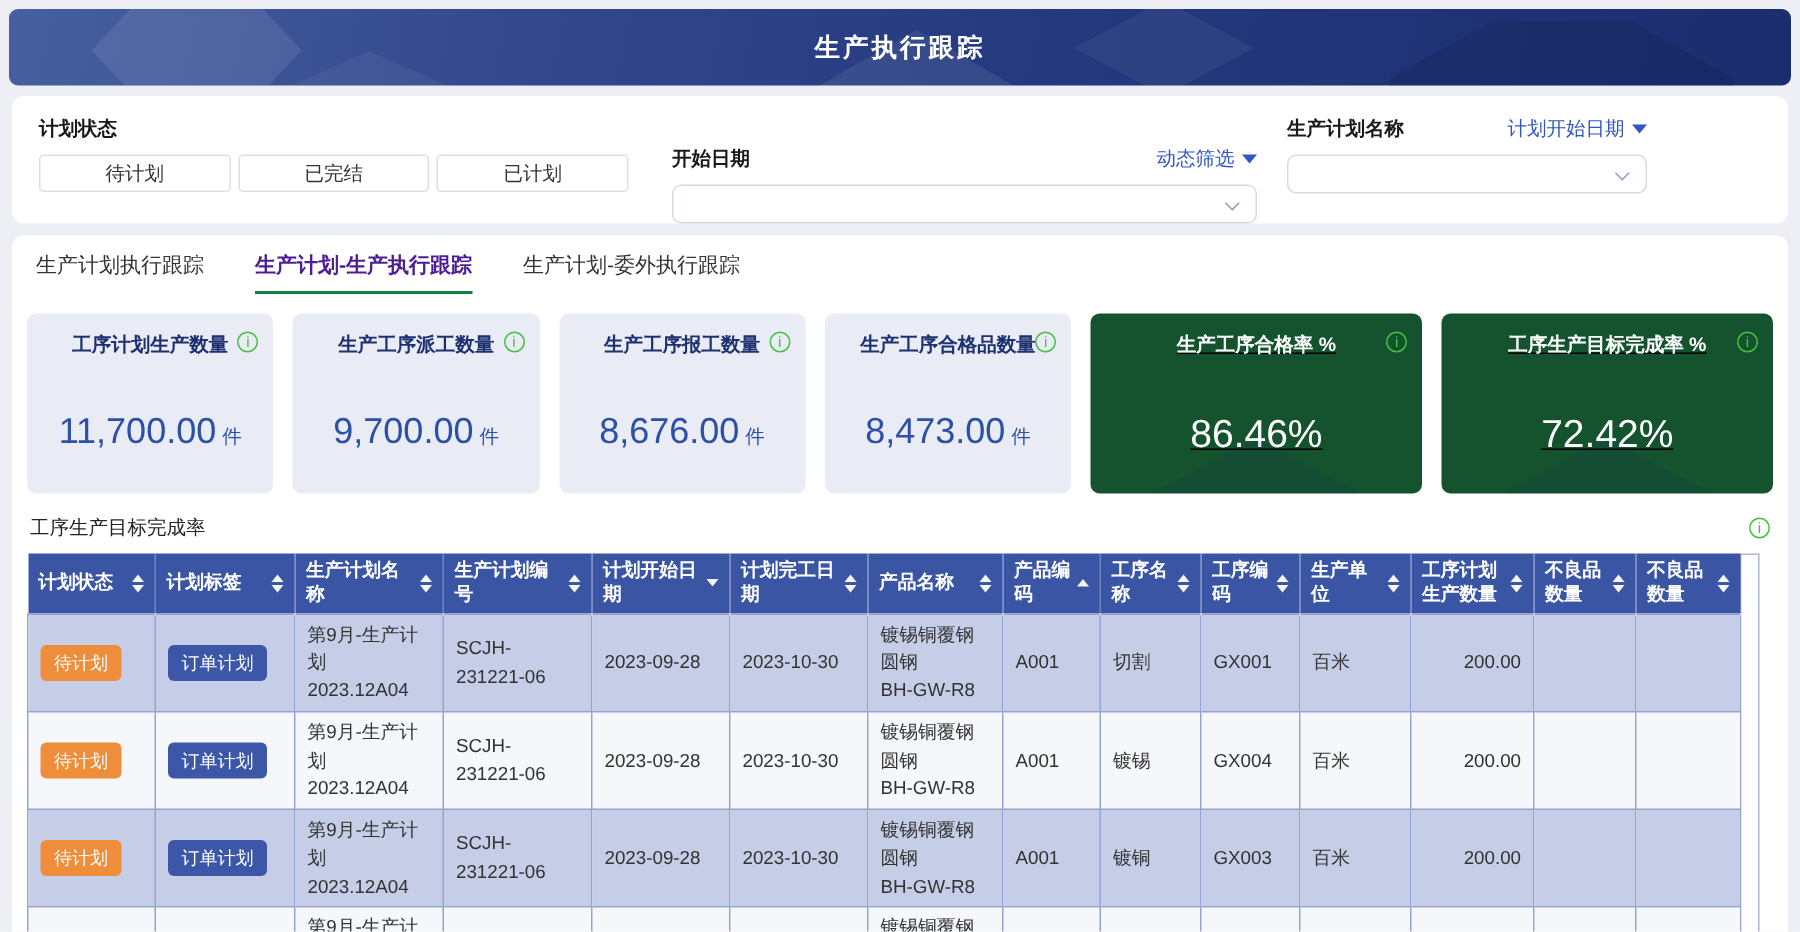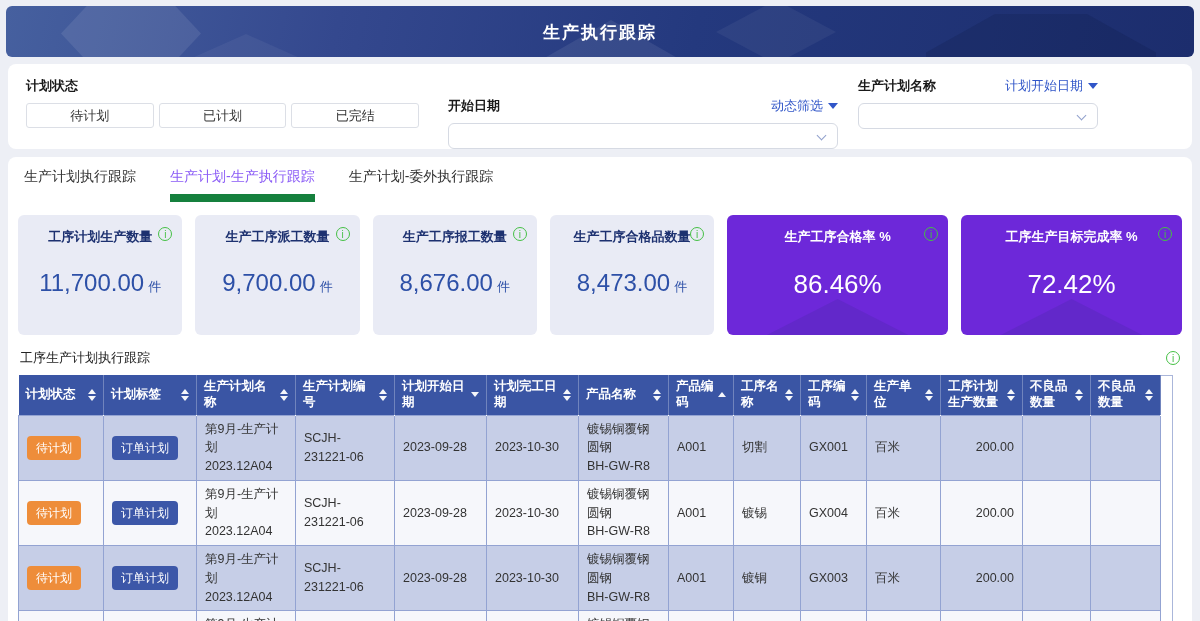--- a/index.html
+++ b/index.html
@@ -40,35 +40,35 @@
     font-size:13px; color:#333; font-family:inherit; cursor:pointer; }
   .select { position:relative; height:26px; border:1px solid #d6dae3; border-radius:6px; background:#fff; cursor:pointer; }
   .chevron { position:absolute; right:12px; top:8px; width:7px; height:7px;
     border-right:1.6px solid #90a0cc; border-bottom:1.6px solid #90a0cc; transform:rotate(45deg); }
 
   
   .content-card { position:relative; margin:8px 8px 0; height:484px; background:#fff;
     border-radius:8px 8px 0 0; padding:0 10px; overflow:hidden; }
   .tabs { display:flex; gap:34px; padding-top:11px; margin-left:6px; }
   .tab { font-size:14px; color:#333; padding-bottom:8px; cursor:pointer; }
-  .tab.active { color:#8b5cf6; font-weight:normal; border-bottom:8px solid #15803d; }
+  .tab.active { color:#4c1d95; font-weight:bold; border-bottom:2px solid #15803d; }
 
   
   .kpi-row { display:flex; gap:13px; margin-top:13px; height:120px; }
   .kpi { position:relative; flex:1; border-radius:6px; overflow:hidden; }
   .kpi.light { background:#e9ebf5; }
-  .kpi.dark  { flex:1.345; background:#6d28d9; }
+  .kpi.dark  { flex:1.345; background:#14532d;text-decoration:underline; }
   .kpi.dark::after { content:''; position:absolute; left:18%; right:18%; bottom:0; height:36px;
     background:rgba(25,40,95,0.12); clip-path:polygon(50% 0,100% 100%,0 100%); }
   .kpi-label-row { position:relative; text-align:center; margin-top:12px; height:16px; }
   .kpi.light .kpi-label { font-size:13px; font-weight:bold; color:#1d3170; }
   .kpi.dark  .kpi-label { font-size:13px; font-weight:bold; color:#fff; }
   .info { position:absolute; right:10px; top:0; width:14px; height:14px; border:1px solid #45c045;
     border-radius:50%; color:#45c045; font-size:10px; line-height:13px; text-align:center; cursor:pointer; }
-  .kpi-value-row { text-align:center; margin-top:26px; white-space:nowrap; }
+  .kpi-value-row { text-align:center; margin-top:37px; white-space:nowrap; }
   .kpi.light .kpi-value { font-size:24px; color:#2d50a7; }
   .kpi.light .kpi-unit  { font-size:13px; color:#2d50a7; margin-left:4px; }
   .kpi.dark  .kpi-value { font-size:26px; color:#fff; }
 
   
   .tbl-title-row { display:flex; justify-content:space-between; align-items:center;
     margin-top:13px; height:20px; padding:0 2px; }
   .tbl-title { font-size:13px; color:#222; }
   .tbl-title-row .info { position:static; }
   .table-wrap { display:flex; margin-top:7px; }
@@ -105,22 +105,22 @@
   <div class="banner-title">生产执行跟踪</div>
 </div>
 
 <div class="filter-card">
   <div class="fgroup fg-status">
     <div class="fg-head">
       <span class="flabel">计划状态</span>
     </div>
     <div class="btn-row">
         <button class="fbtn">待计划</button>
+        <button class="fbtn">已完结</button>
         <button class="fbtn">已计划</button>
-        <button class="fbtn">已完结</button>
       </div>
   </div>
   <div class="fgroup fg-date">
     <div class="fg-head">
       <span class="flabel">开始日期</span>
       <span class="fmode">
         <span>动态筛选</span>
         <span class="caret-down"></span>
       </span>
     </div>
@@ -168,21 +168,21 @@
       <div class="kpi dark">
         <div class="kpi-label-row"><span class="kpi-label">生产工序合格率 %</span><span class="info">i</span></div>
         <div class="kpi-value-row"><span class="kpi-value">86.46%</span></div>
       </div>
       <div class="kpi dark">
         <div class="kpi-label-row"><span class="kpi-label">工序生产目标完成率 %</span><span class="info">i</span></div>
         <div class="kpi-value-row"><span class="kpi-value">72.42%</span></div>
       </div>
     </div>
   <div class="tbl-title-row">
-    <span class="tbl-title">工序生产计划执行跟踪</span>
+    <span class="tbl-title">工序生产目标完成率</span>
     <span class="info">i</span>
   </div>
   <div class="table-wrap">
     <table>
       <colgroup>
           <col style="width: 85px;">
           <col style="width: 93px;">
           <col style="width: 99px;">
           <col style="width: 99px;">
           <col style="width: 92px;">

